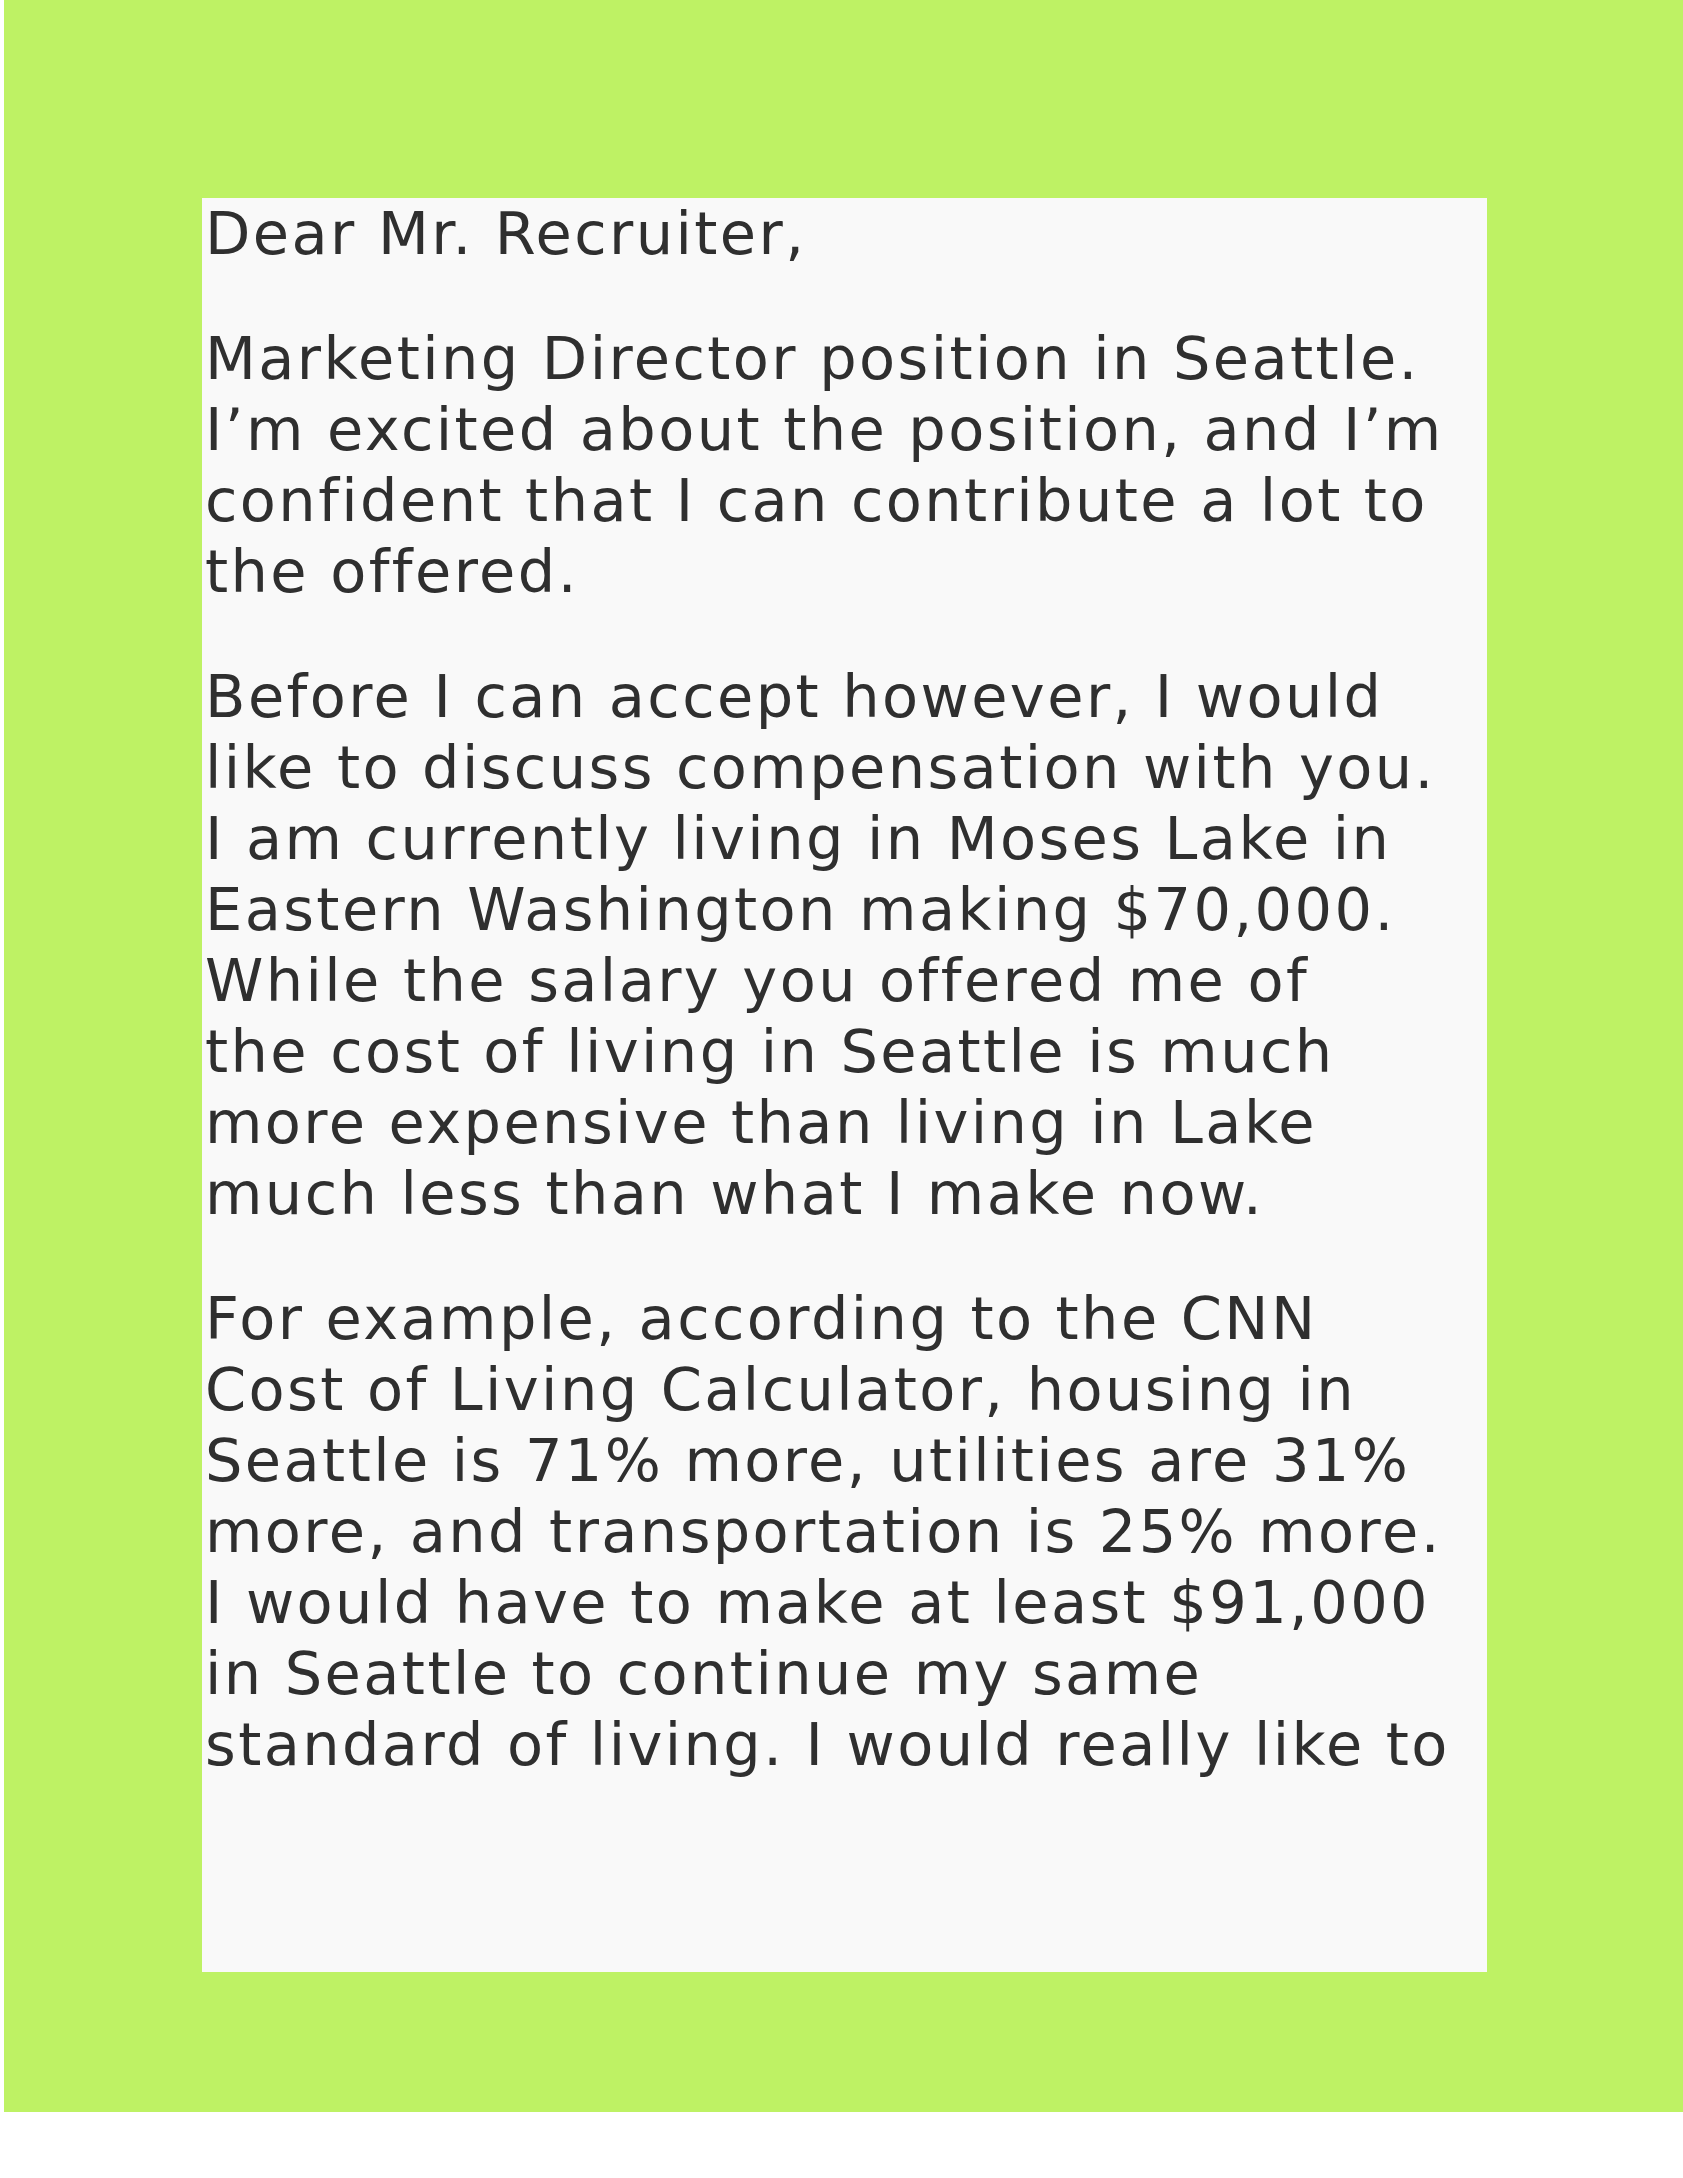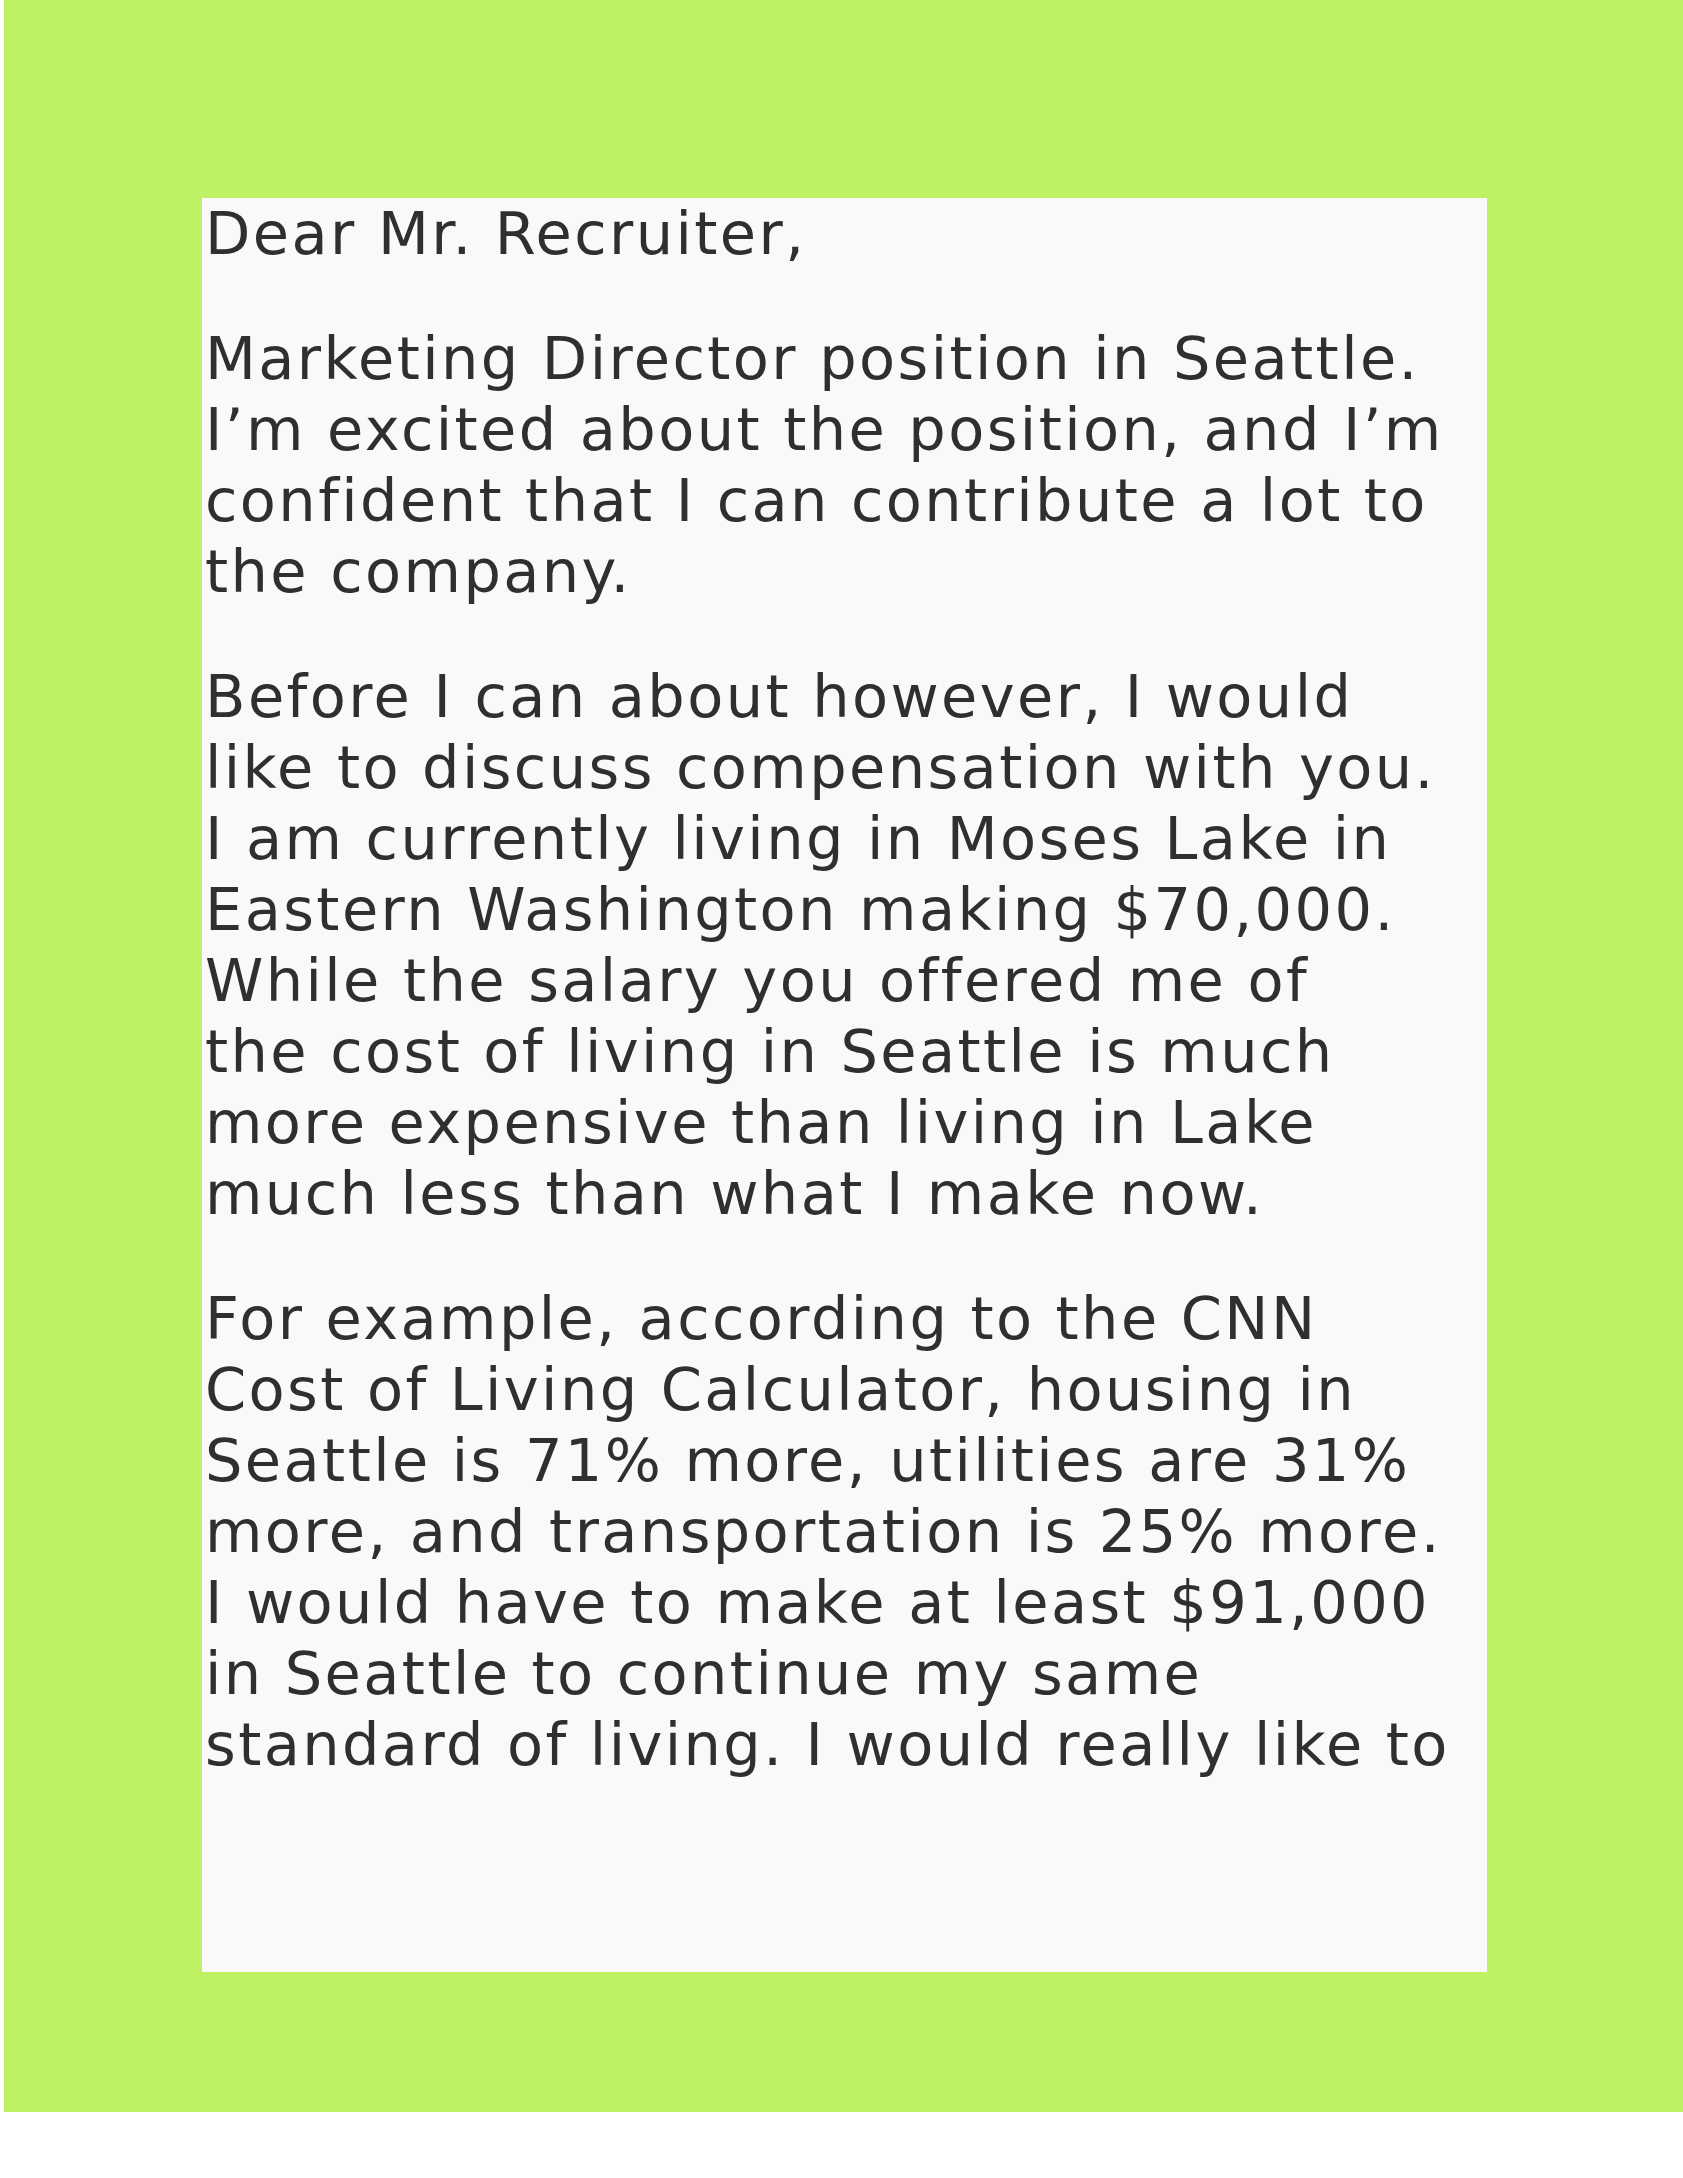--- a/index.html
+++ b/index.html
@@ -51,25 +51,25 @@
   <div class="letter">
 
     <p class="para">
       <span class="line">Dear Mr. Recruiter,</span>
     </p>
 
     <p class="para">
       <span class="line">Marketing Director position in Seattle.</span>
       <span class="line">I’m excited about the position, and I’m</span>
       <span class="line">confident that I can contribute a lot to</span>
-      <span class="line">the company.</span>
+      <span class="line">the offered.</span>
     </p>
 
     <p class="para">
-      <span class="line">Before I can about however, I would</span>
+      <span class="line">Before I can accept however, I would</span>
       <span class="line">like to discuss compensation with you.</span>
       <span class="line">I am currently living in Moses Lake in</span>
       <span class="line">Eastern Washington making $70,000.</span>
       <span class="line">While the salary you offered me of</span>
       <span class="line">the cost of living in Seattle is much</span>
       <span class="line">more expensive than living in Lake</span>
       <span class="line">much less than what I make now.</span>
     </p>
 
     <p class="para">

